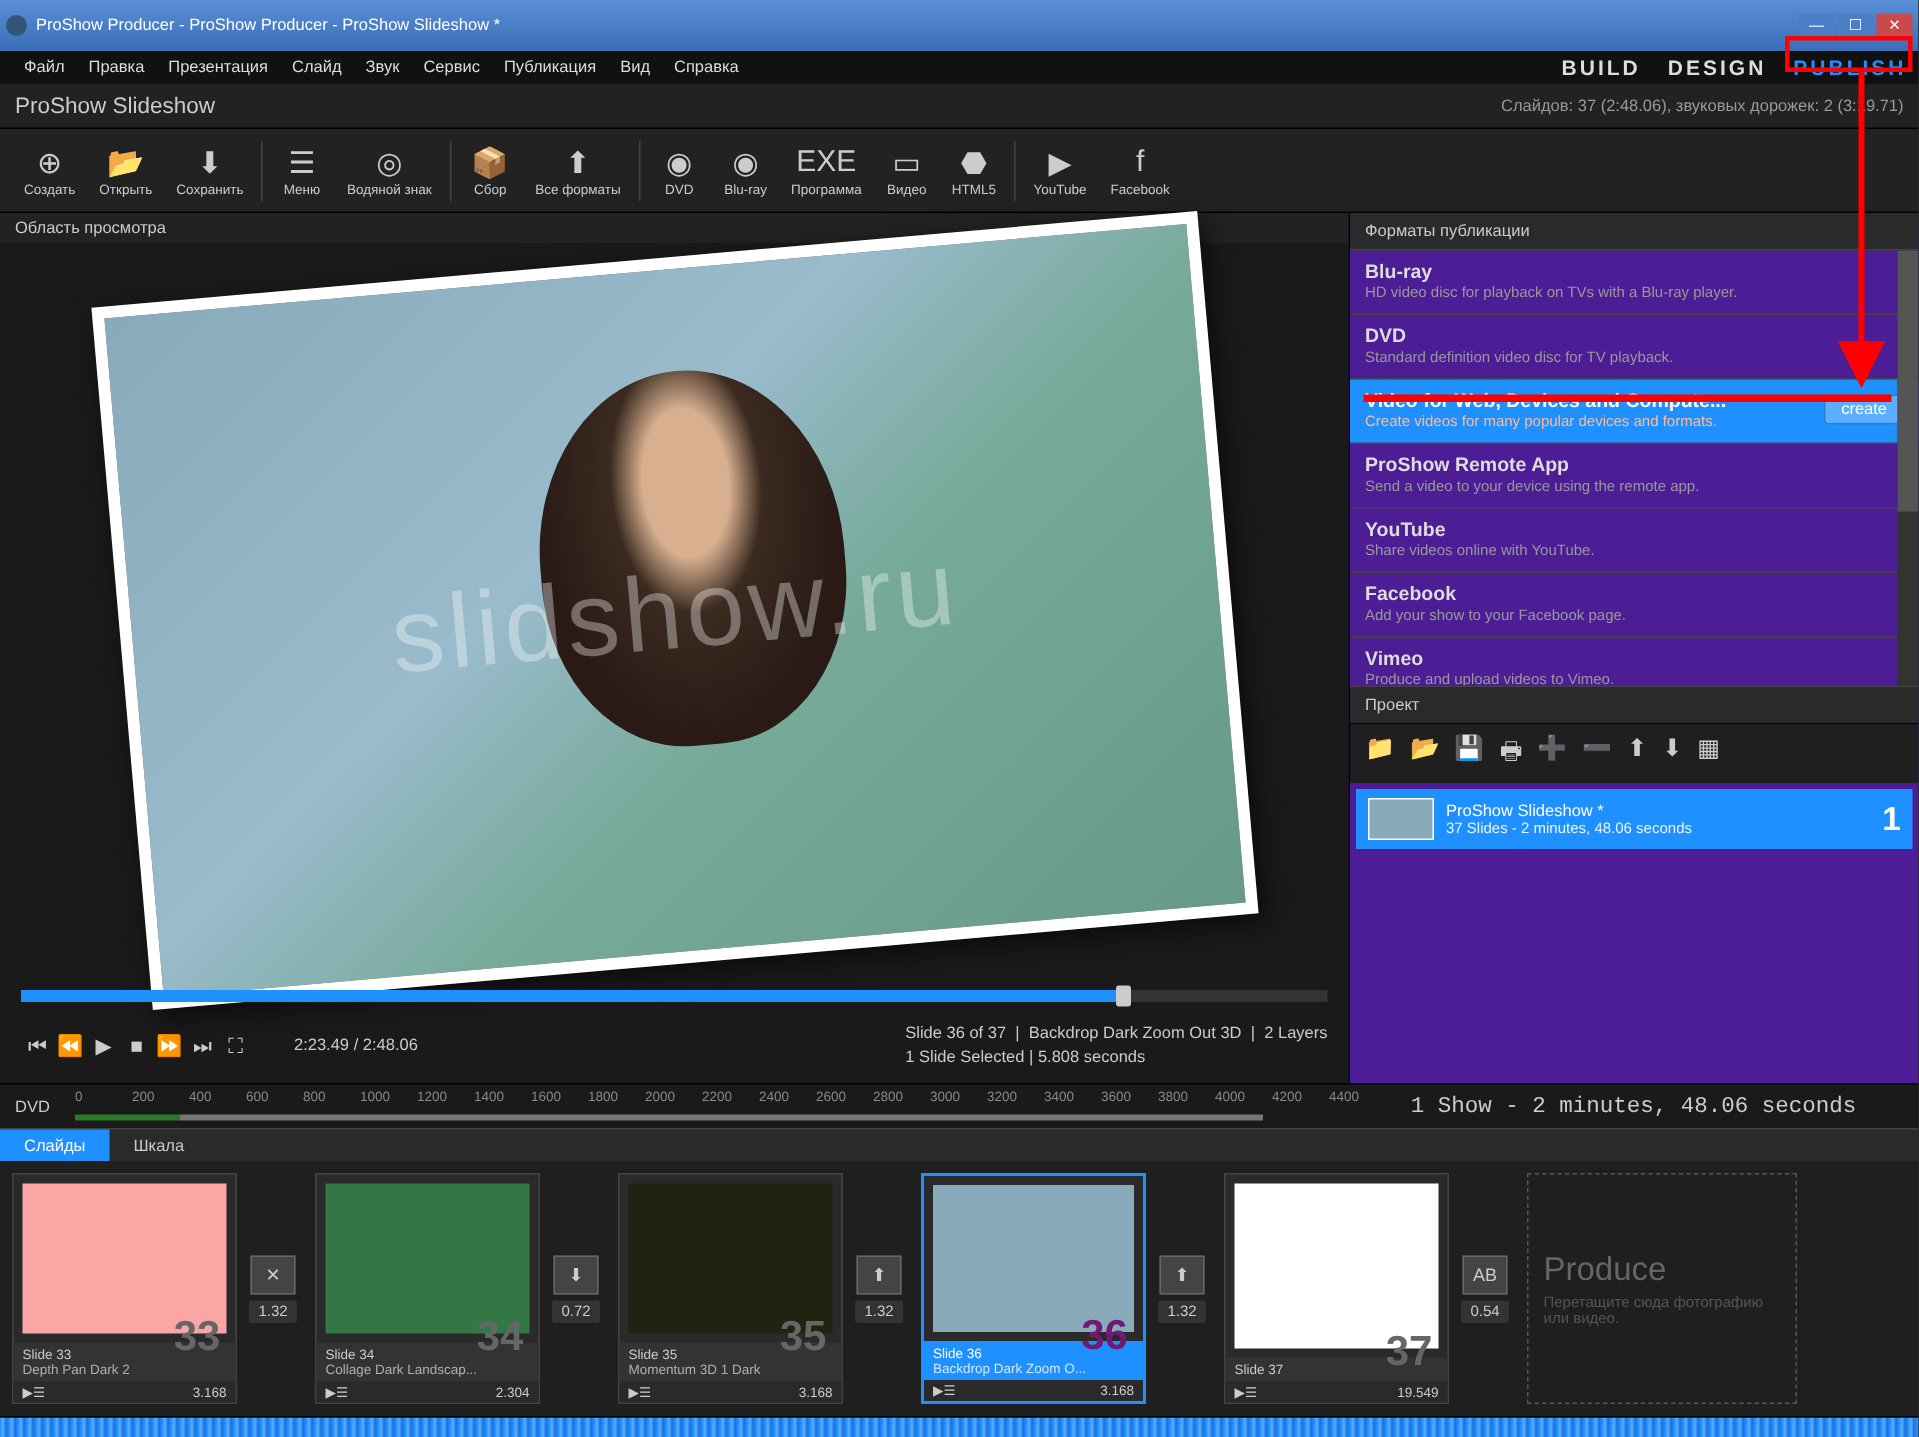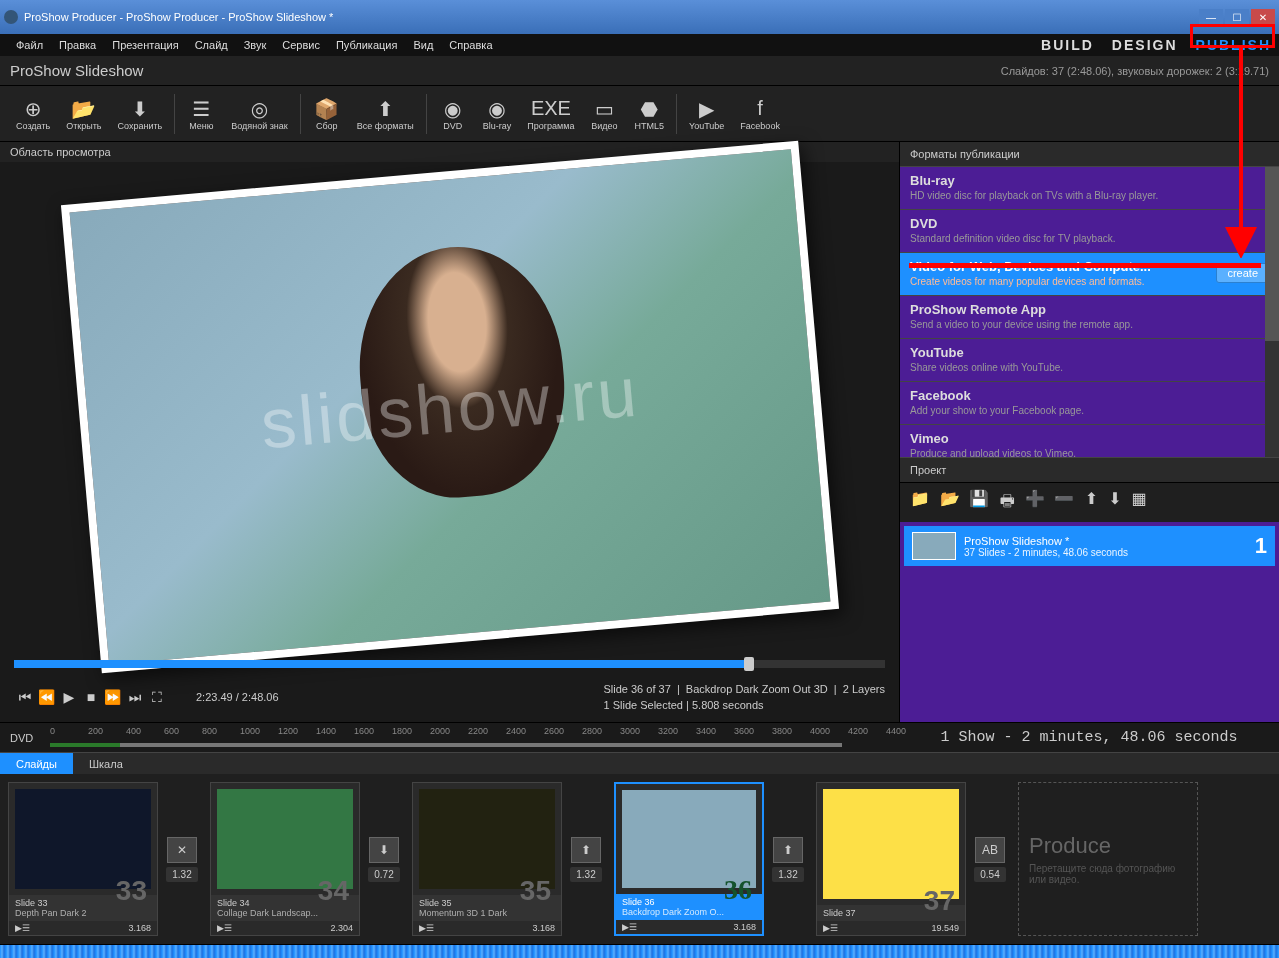--- a/index.html
+++ b/index.html
@@ -78,21 +78,21 @@
 
 .slides-row { height:170px; background:#1f1f1f; display:flex; padding:8px; gap:4px; overflow:hidden; }
 .slide-cell { display:flex; align-items:center; }
 .slide { width:150px; height:154px; background:#2a2a2a; display:flex; flex-direction:column; font-size:9px; color:#ccc; border:1px solid #444; }
 .slide.sel { border:2px solid #1e90ff; }
 .slide-img { flex:1; margin:6px; background:linear-gradient(#335,#557); display:flex; align-items:center; justify-content:center; position:relative; }
 .slide-info { padding:3px 6px; background:#333; }
 .slide-info.sel { background:#1e90ff; color:#fff; }
 .slide-meta { display:flex; justify-content:space-between; align-items:center; padding:2px 6px; background:#2a2a2a; }
 .slide-num { position:absolute; right:4px; bottom:-18px; font-size:28px; color:#666; font-weight:bold; }
-.slide.sel .slide-num { color:#14532d;font-family:Liberation Serif, serif; }
+.slide.sel .slide-num { color:#701a75; }
 .trans { width:48px; display:flex; flex-direction:column; align-items:center; justify-content:center; gap:4px; }
 .trans-ico { width:30px; height:26px; background:#444; border:1px solid #666; display:flex; align-items:center; justify-content:center; font-size:12px; color:#ccc; }
 .trans-dur { font-size:10px; background:#333; padding:2px 6px; border-radius:2px; }
 .drop-zone { width:180px; height:154px; border:1px dashed #555; display:flex; flex-direction:column; align-items:flex-start; justify-content:center; padding:10px; color:#666; }
 .drop-zone .dh { font-size:22px; color:#666; }
 .drop-zone .dd { font-size:10px; color:#555; margin-top:4px; }
 
 .audio-wave { height:26px; background:linear-gradient(#1e90ff,#1e90ff); background-image:repeating-linear-gradient(90deg,#1e90ff 0,#5ab0ff 2px,#1e70df 4px,#1e90ff 6px); border-top:1px solid #000; }
 
 .annot { position:absolute; border:3px solid red; pointer-events:none; z-index:100; }
@@ -337,21 +337,21 @@
 </div>
 
 <div class="view-tabs" id="view-tabs">
     <div class="vtab active">Слайды</div>
     <div class="vtab">Шкала</div>
   </div>
 
 <div class="slides-row" id="slides-row">
     <div class="slide-cell">
       <div class="slide">
-        <div class="slide-img" style="background:#0f172a">
+        <div class="slide-img" style="background:#fca5a5">
           <span class="slide-num">33</span>
         </div>
         <div class="slide-info">
           <div>Slide 33</div>
           <div style="opacity:.8">Depth Pan Dark 2</div>
         </div>
         <div class="slide-meta">
           <span>▶☰</span>
           <span>3.168</span>
         </div>
@@ -413,21 +413,21 @@
           <span>3.168</span>
         </div>
       </div>
       <div class="trans">
         <div class="trans-ico">⬆</div>
         <div class="trans-dur">1.32</div>
       </div>
     </div>
     <div class="slide-cell">
       <div class="slide">
-        <div class="slide-img" style="background:#fde047">
+        <div class="slide-img" style="background:#ffffff">
           <span class="slide-num">37</span>
         </div>
         <div class="slide-info">
           <div>Slide 37</div>
           <div style="opacity:.8"></div>
         </div>
         <div class="slide-meta">
           <span>▶☰</span>
           <span>19.549</span>
         </div>

